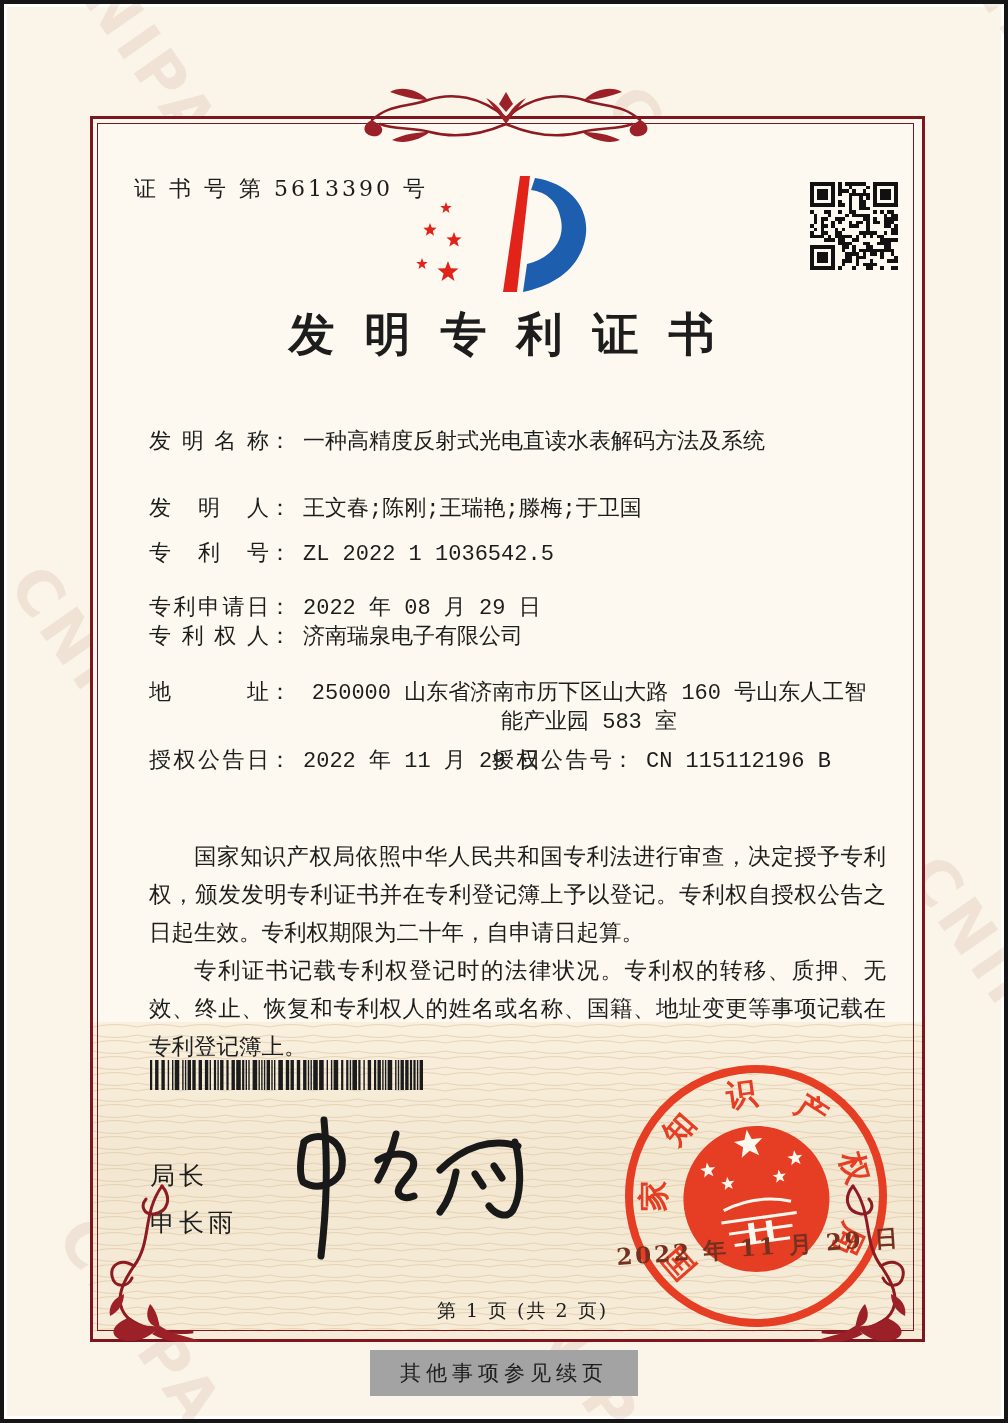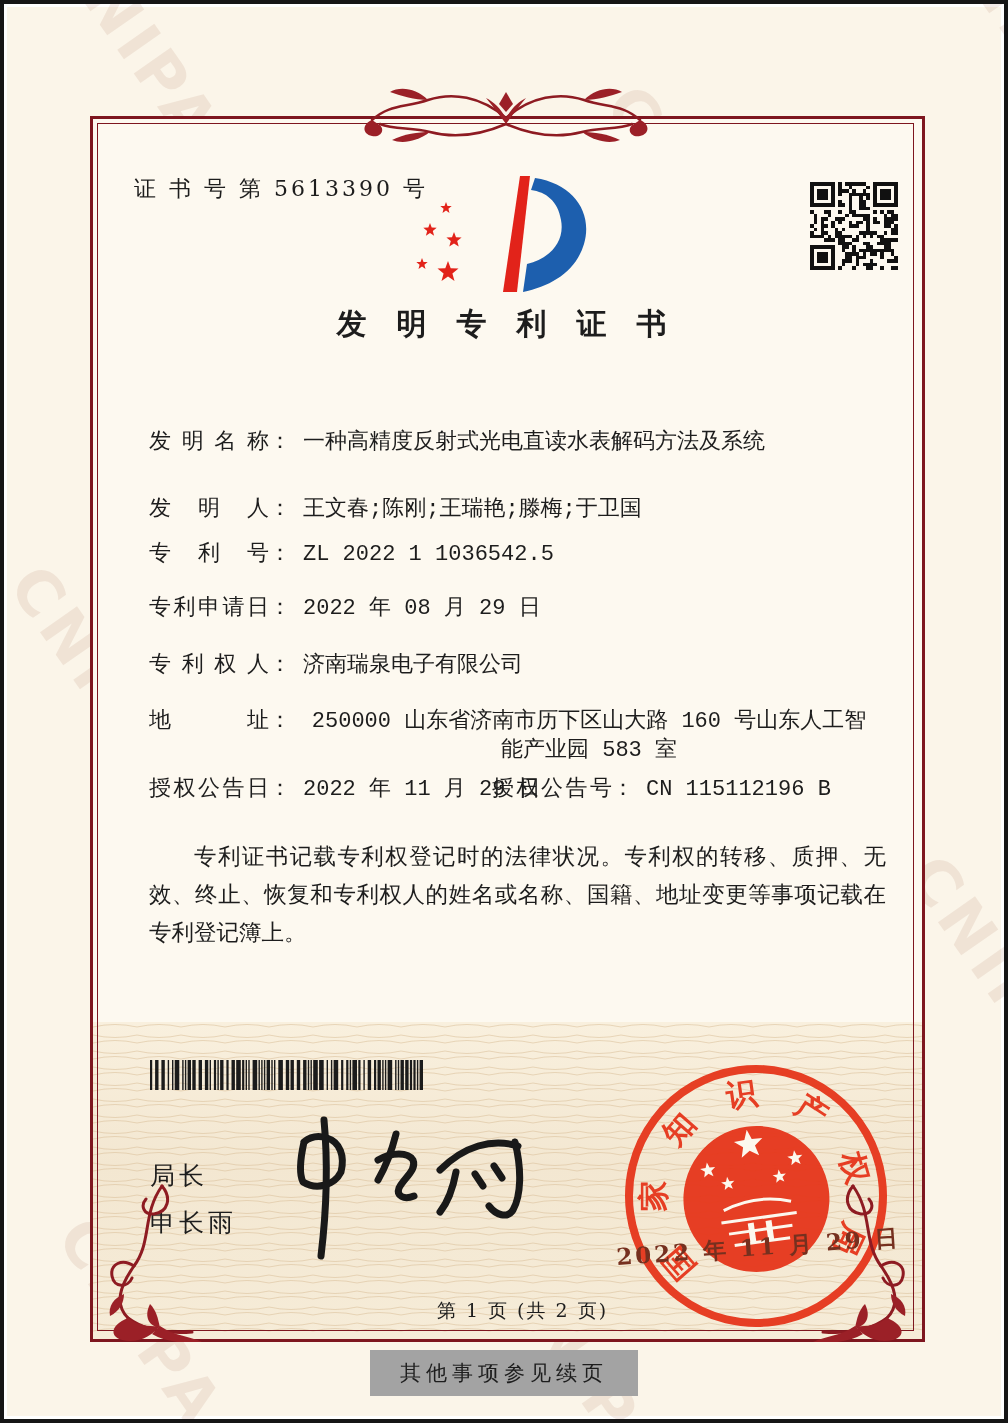--- a/index.html
+++ b/index.html
@@ -20,28 +20,28 @@
     background:linear-gradient(180deg,#f9f0de 0%,#f3e7d1 45%,#f6ecd8 100%);}
   .border-outer{position:absolute; left:86px; top:112px; width:829px; height:1220px;
     border:3px solid #7e161f; z-index:6; pointer-events:none;}
   .border-inner{position:absolute; left:93px; top:119px; width:815px; height:1206px;
     border:1px solid #7e161f; z-index:6; pointer-events:none;}
   .ornament{position:absolute; z-index:7; pointer-events:none;}
   .cert-no{position:absolute; left:130px; top:170px; font-size:22px; letter-spacing:3px; z-index:5;}
   .logo{position:absolute; left:408px; top:164px; z-index:5;}
   .qr{position:absolute; left:806px; top:178px; width:88px; height:88px; z-index:5; background:#fdf9f0;}
   .title{position:absolute; left:86px; top:300px; width:829px; text-align:center;
-    font-size:30px; font-weight:700; letter-spacing:30px; padding-left:24px; box-sizing:border-box; z-index:5;}
+    font-size:46px; font-weight:700; letter-spacing:30px; padding-left:24px; box-sizing:border-box; z-index:5;}
   .fields{position:absolute; left:145px; top:424px; width:740px; z-index:5; font-size:22px; line-height:29px;}
   .frow{display:flex; align-items:flex-start; position:relative;font-family:Liberation Mono, monospace;}
   .flabel{display:inline-block; width:120px; text-align:justify; text-align-last:justify; flex:0 0 120px;}
   .fcolon{flex:0 0 auto;}
   .fvalue{margin-left:12px;text-align:center;}
   .fvalue.addr{width:572px;}
-  .r1{margin-bottom:38px}.r2{margin-bottom:16px}.r3{margin-bottom:25px}.r4{margin-bottom:28px}
+  .r1{margin-bottom:38px}.r2{margin-bottom:16px}.r3{margin-bottom:25px}.r4{}
   .r5{margin-bottom:27px}.r6{margin-bottom:10px}
   .pair2{position:absolute; left:343px; top:0; display:flex;}
   .body-text{position:absolute; left:145px; top:833px; width:737px; font-size:22.5px;
     line-height:38px; text-align:justify; z-index:5;}
   .body-text p{margin:0; text-indent:2em;}
   .barcode{position:absolute; left:146px; top:1056px; z-index:5;}
   .signer{position:absolute; left:146px; top:1148px; z-index:5;
     font-family:"DejaVu Sans","Liberation Sans",sans-serif; font-size:25px; line-height:47px; letter-spacing:4px;}
   .signature{position:absolute; left:268px; top:1104px; z-index:5;}
   .seal{position:absolute; left:612px; top:1052px; width:280px; height:280px; z-index:5; transform:rotate(-8deg); opacity:.96;}
@@ -437,20 +437,21 @@
       <span class="fvalue">2022 年 11 月 29 日</span>
       <span class="pair2">
         <span class="flabel">授权公告号</span>
           <span class="fcolon">：</span>
         <span class="fvalue">CN 115112196 B</span>
       </span>
     </div>
   </div>
 
   <div class="body-text">
+    <p>国家知识产权局依照中华人民共和国专利法进行审查，决定授予专利权，颁发发明专利证书并在专利登记簿上予以登记。专利权自授权公告之日起生效。专利权期限为二十年，自申请日起算。</p>
     <p>专利证书记载专利权登记时的法律状况。专利权的转移、质押、无效、终止、恢复和专利权人的姓名或名称、国籍、地址变更等事项记载在专利登记簿上。</p>
   </div>
 
   <svg id="barcode" class="barcode" width="278" height="30" viewBox="0 0 278 30">
       <rect x="0.0" y="0" width="2.2" height="30" fill="#1b1b1b"></rect>
       <rect x="5.1" y="0" width="3.4" height="30" fill="#1b1b1b"></rect>
       <rect x="11.4" y="0" width="3.4" height="30" fill="#1b1b1b"></rect>
       <rect x="17.7" y="0" width="1.4" height="30" fill="#1b1b1b"></rect>
       <rect x="22.0" y="0" width="1.4" height="30" fill="#1b1b1b"></rect>
       <rect x="24.7" y="0" width="4.6" height="30" fill="#1b1b1b"></rect>

